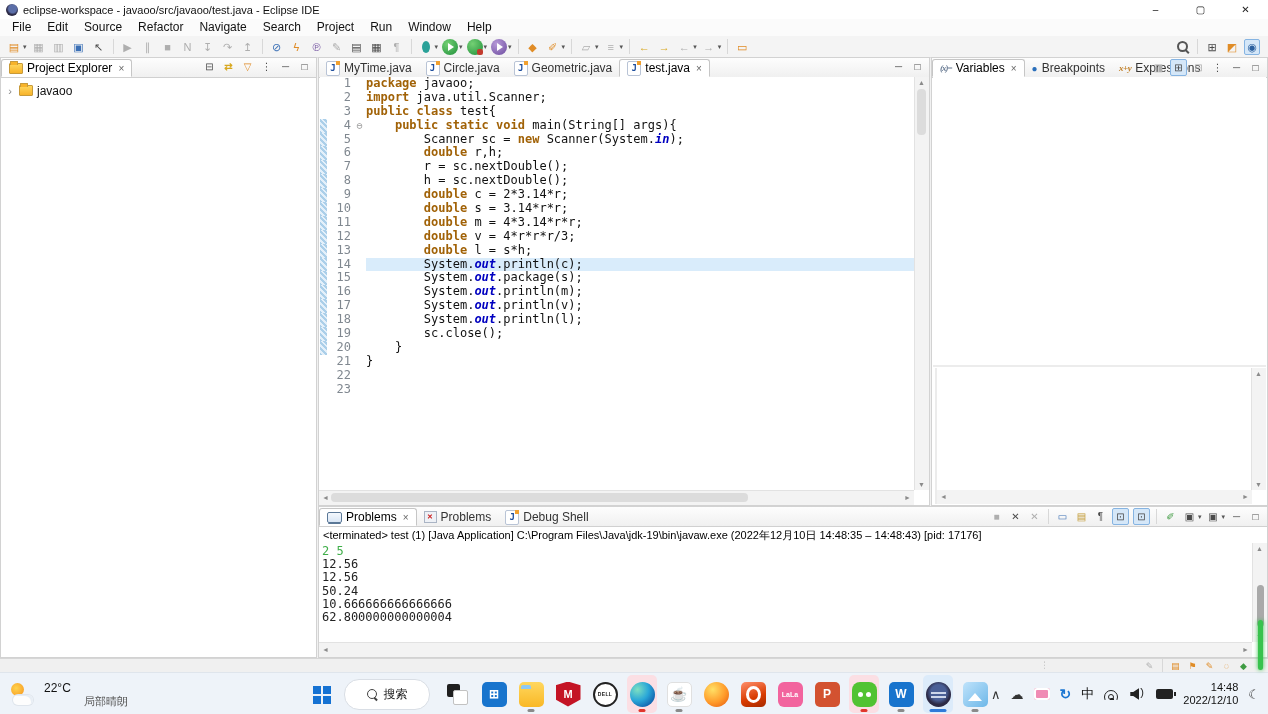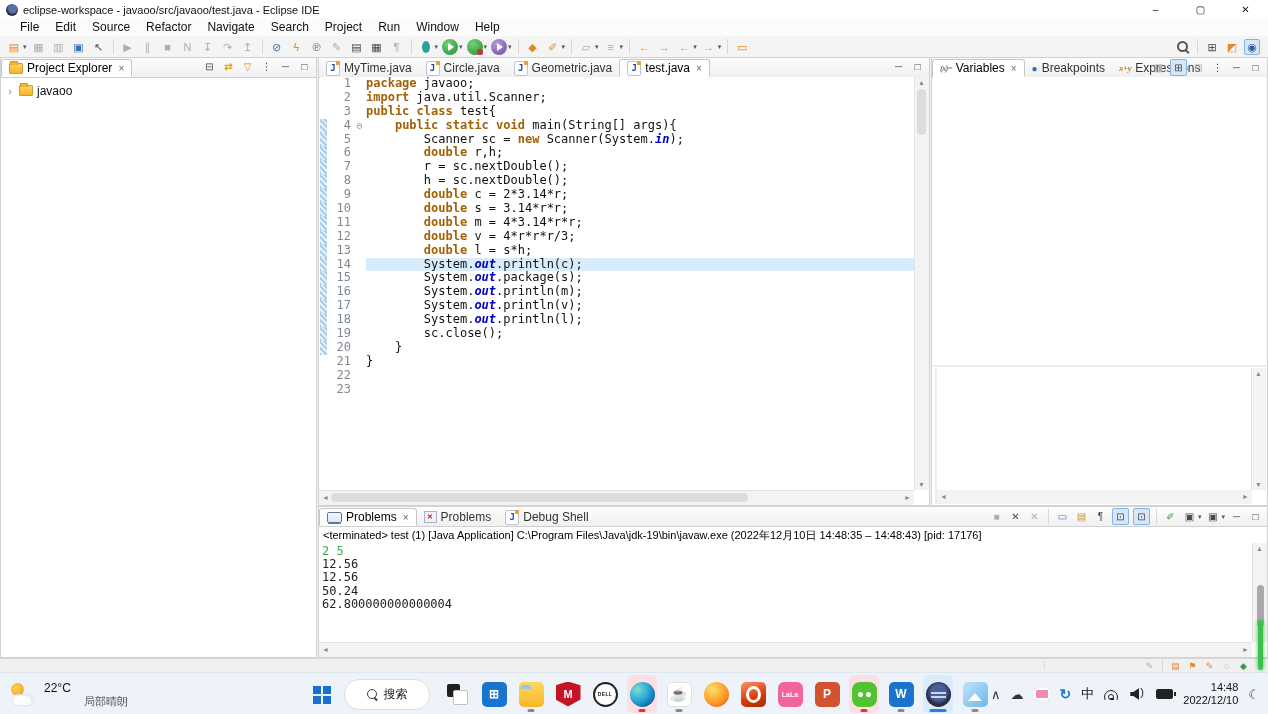--- a/index.html
+++ b/index.html
@@ -9,21 +9,21 @@
   .titlebar{position:absolute;left:0;top:0;width:100%;height:19px;background:#ffffff;
     display:flex;align-items:center;border-bottom:5px solid #0f172a;}
   .appicon{width:12px;height:12px;border-radius:50%;margin:0 5px 0 6px;
     background:radial-gradient(circle at 55% 40%,#5b6ea8 0 40%,#2c2a45 60%);}
   .titletext{font-size:11px;color:#111;}
   .wctrl{position:absolute;right:0;top:0;height:19px;display:flex;}
   .wbtn{width:45px;height:19px;display:flex;align-items:center;justify-content:center;
     font-size:10px;color:#222;}
   
   .menubar{position:absolute;left:0;top:19px;width:100%;height:17px;background:#fbfbfb;
-    display:flex;align-items:center;padding-left:12px;box-sizing:border-box;}
+    display:flex;align-items:center;padding-left:4px;box-sizing:border-box;}
   .menuitem{font-size:12px;color:#111;padding:0 8px;line-height:17px;}
   
   .toolbar{position:absolute;left:0;top:36px;width:100%;height:21px;background:#f4f4f4;
     border-bottom:1px solid #ddd;display:flex;align-items:center;}
   .tbgroup{display:flex;align-items:center;padding-left:4px;}
   .tbgroup.right{position:absolute;right:6px;padding:0;}
   .tbtn{display:inline-flex;align-items:center;margin:0 1px;padding:0 1px;border-radius:2px;}
   .tico{width:16px;height:16px;line-height:16px;text-align:center;font-size:11px;
     display:inline-block;border-radius:2px;position:relative;}
   .dd{font-size:7px;color:#555;margin-left:1px;}
@@ -707,20 +707,21 @@
             <span class="tico ico-dark">□</span>
           </span>
         </div>
     </div>
     <div class="con-status">&lt;terminated&gt; test (1) [Java Application] C:\Program Files\Java\jdk-19\bin\javaw.exe  (2022年12月10日 14:48:35 – 14:48:43) [pid: 17176]</div>
     <div class="con-out" id="con-out">
         <div class="conline stdin">2 5</div>
         <div class="conline ">12.56</div>
         <div class="conline ">12.56</div>
         <div class="conline ">50.24</div>
+        <div class="conline ">10.666666666666666</div>
         <div class="conline ">62.800000000000004</div>
       </div>
     <div class="vsb">
       <span class="arr up">▲</span>
       <span class="arr dn">▼</span>
     </div>
     <div class="hsb">
       <span class="arr l">◄</span>
       <span class="arr r">►</span>
     </div>

